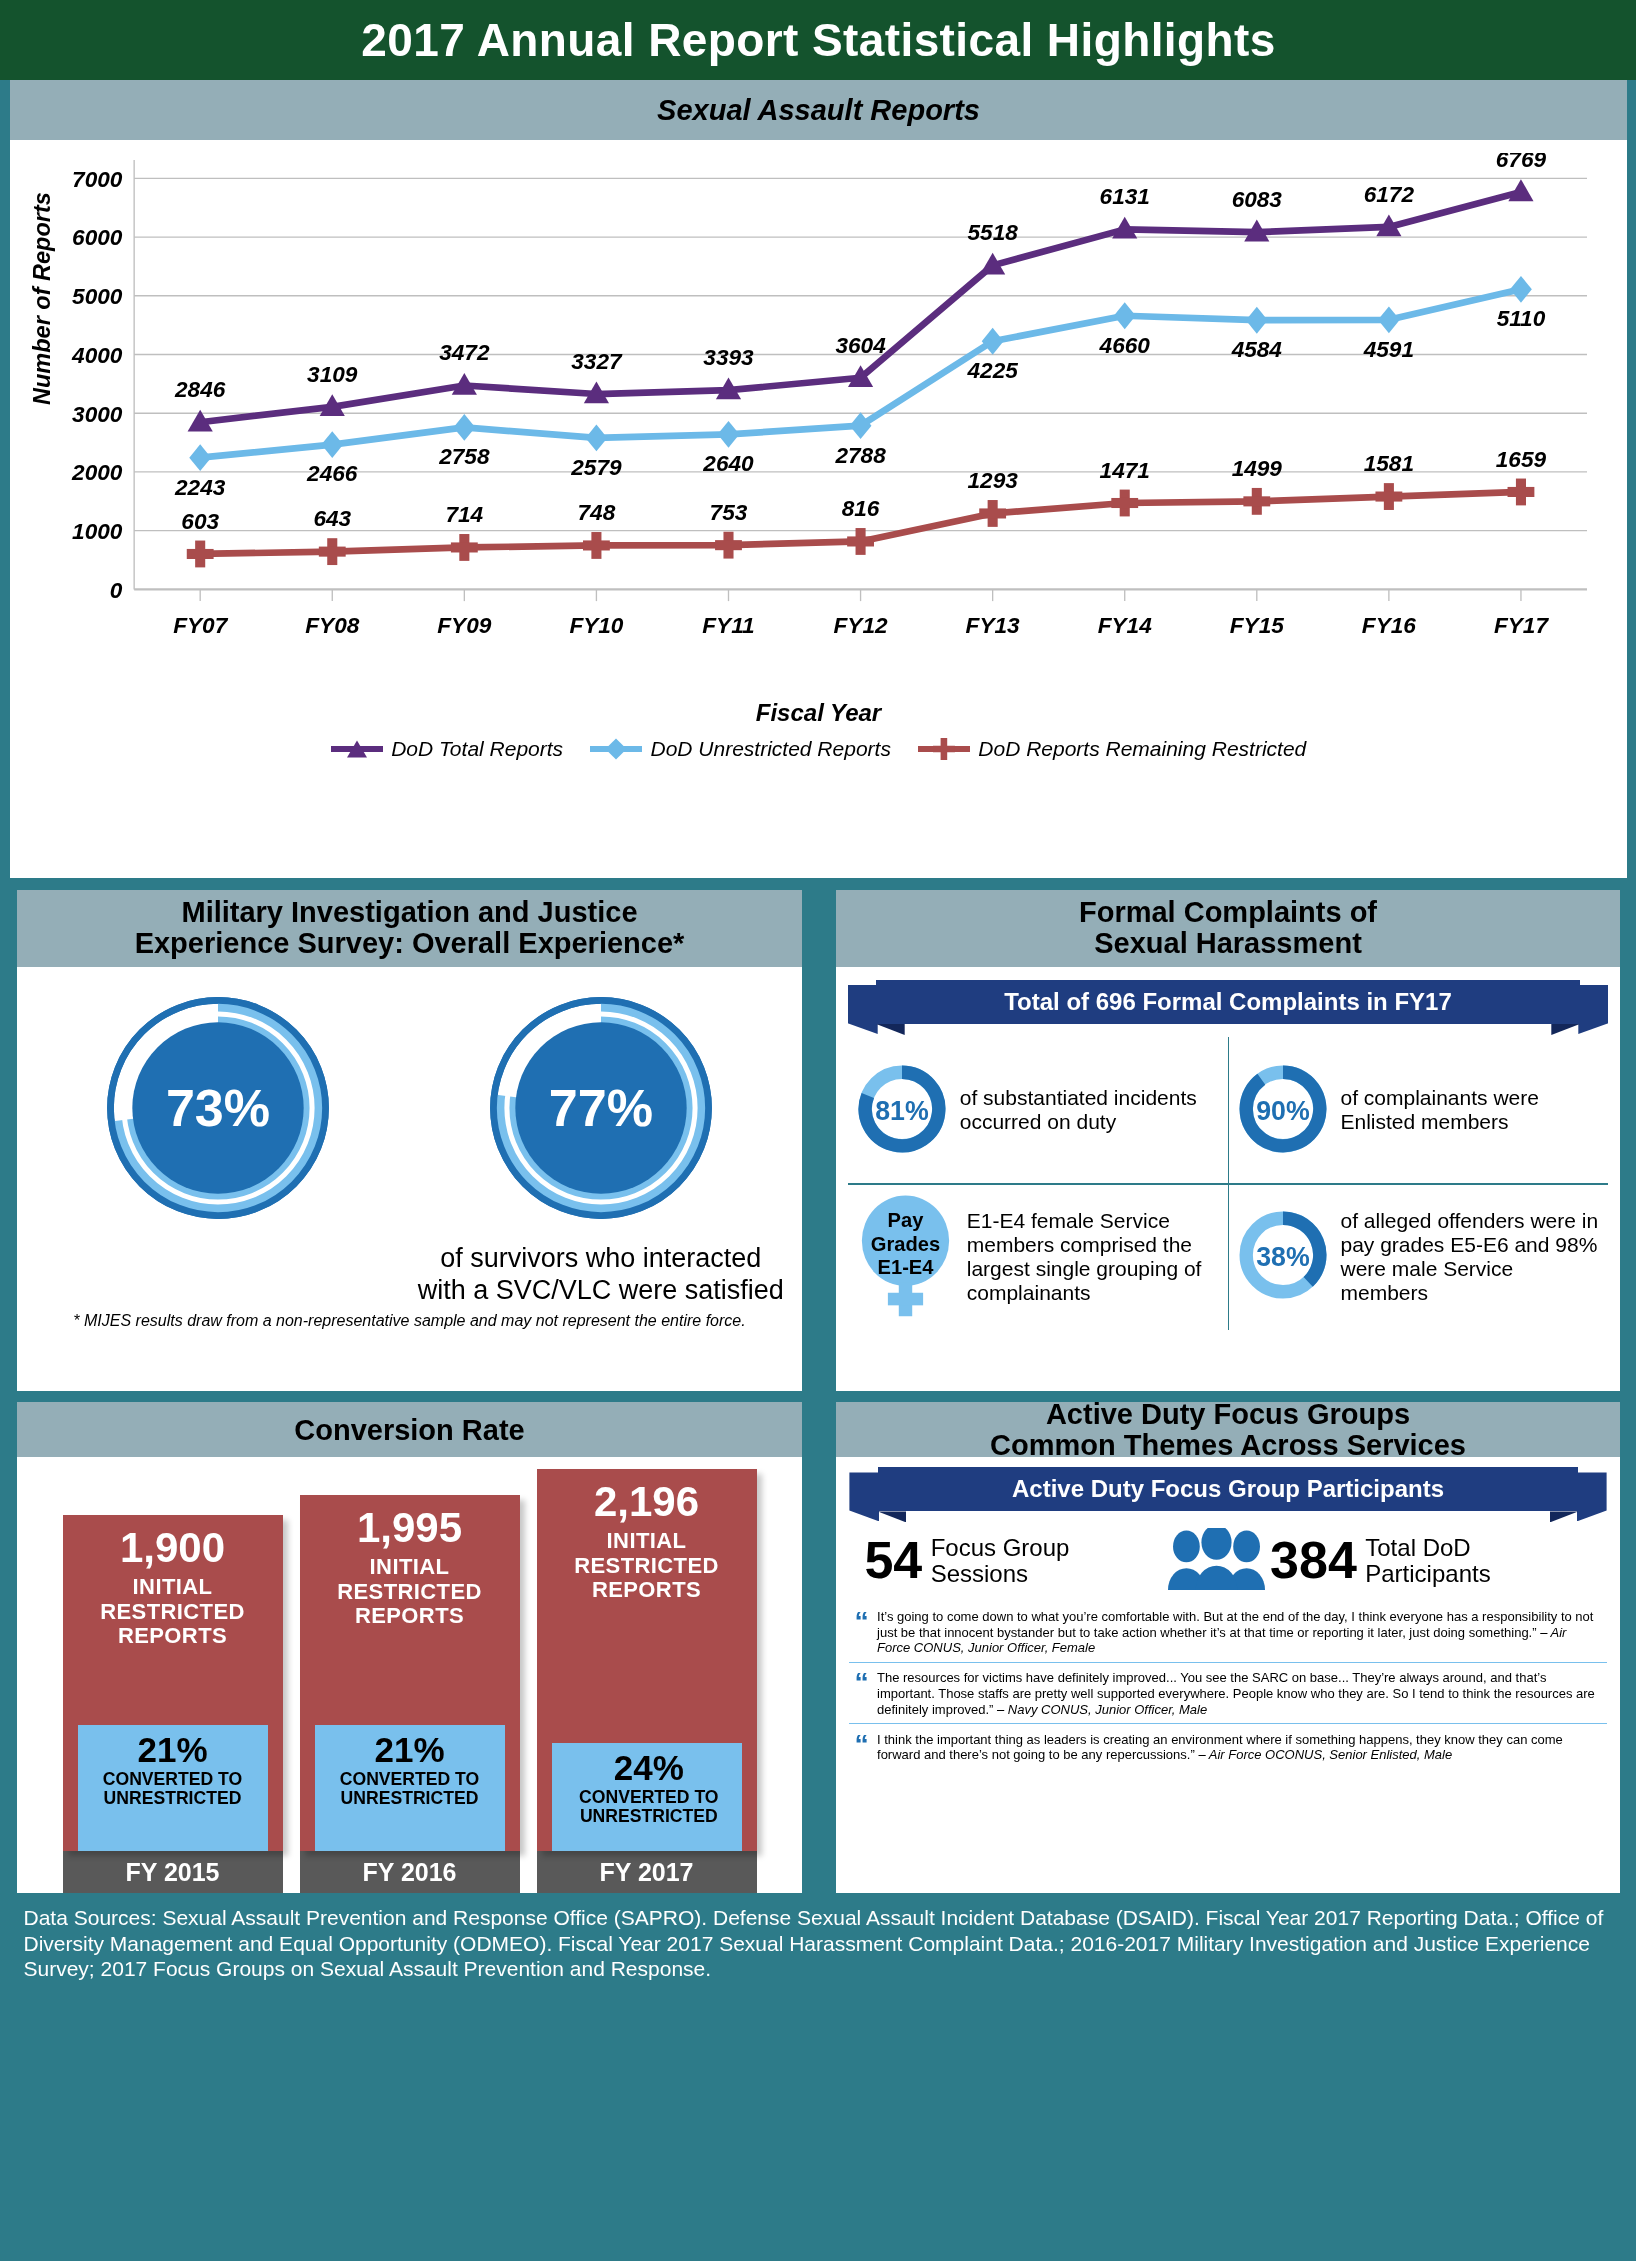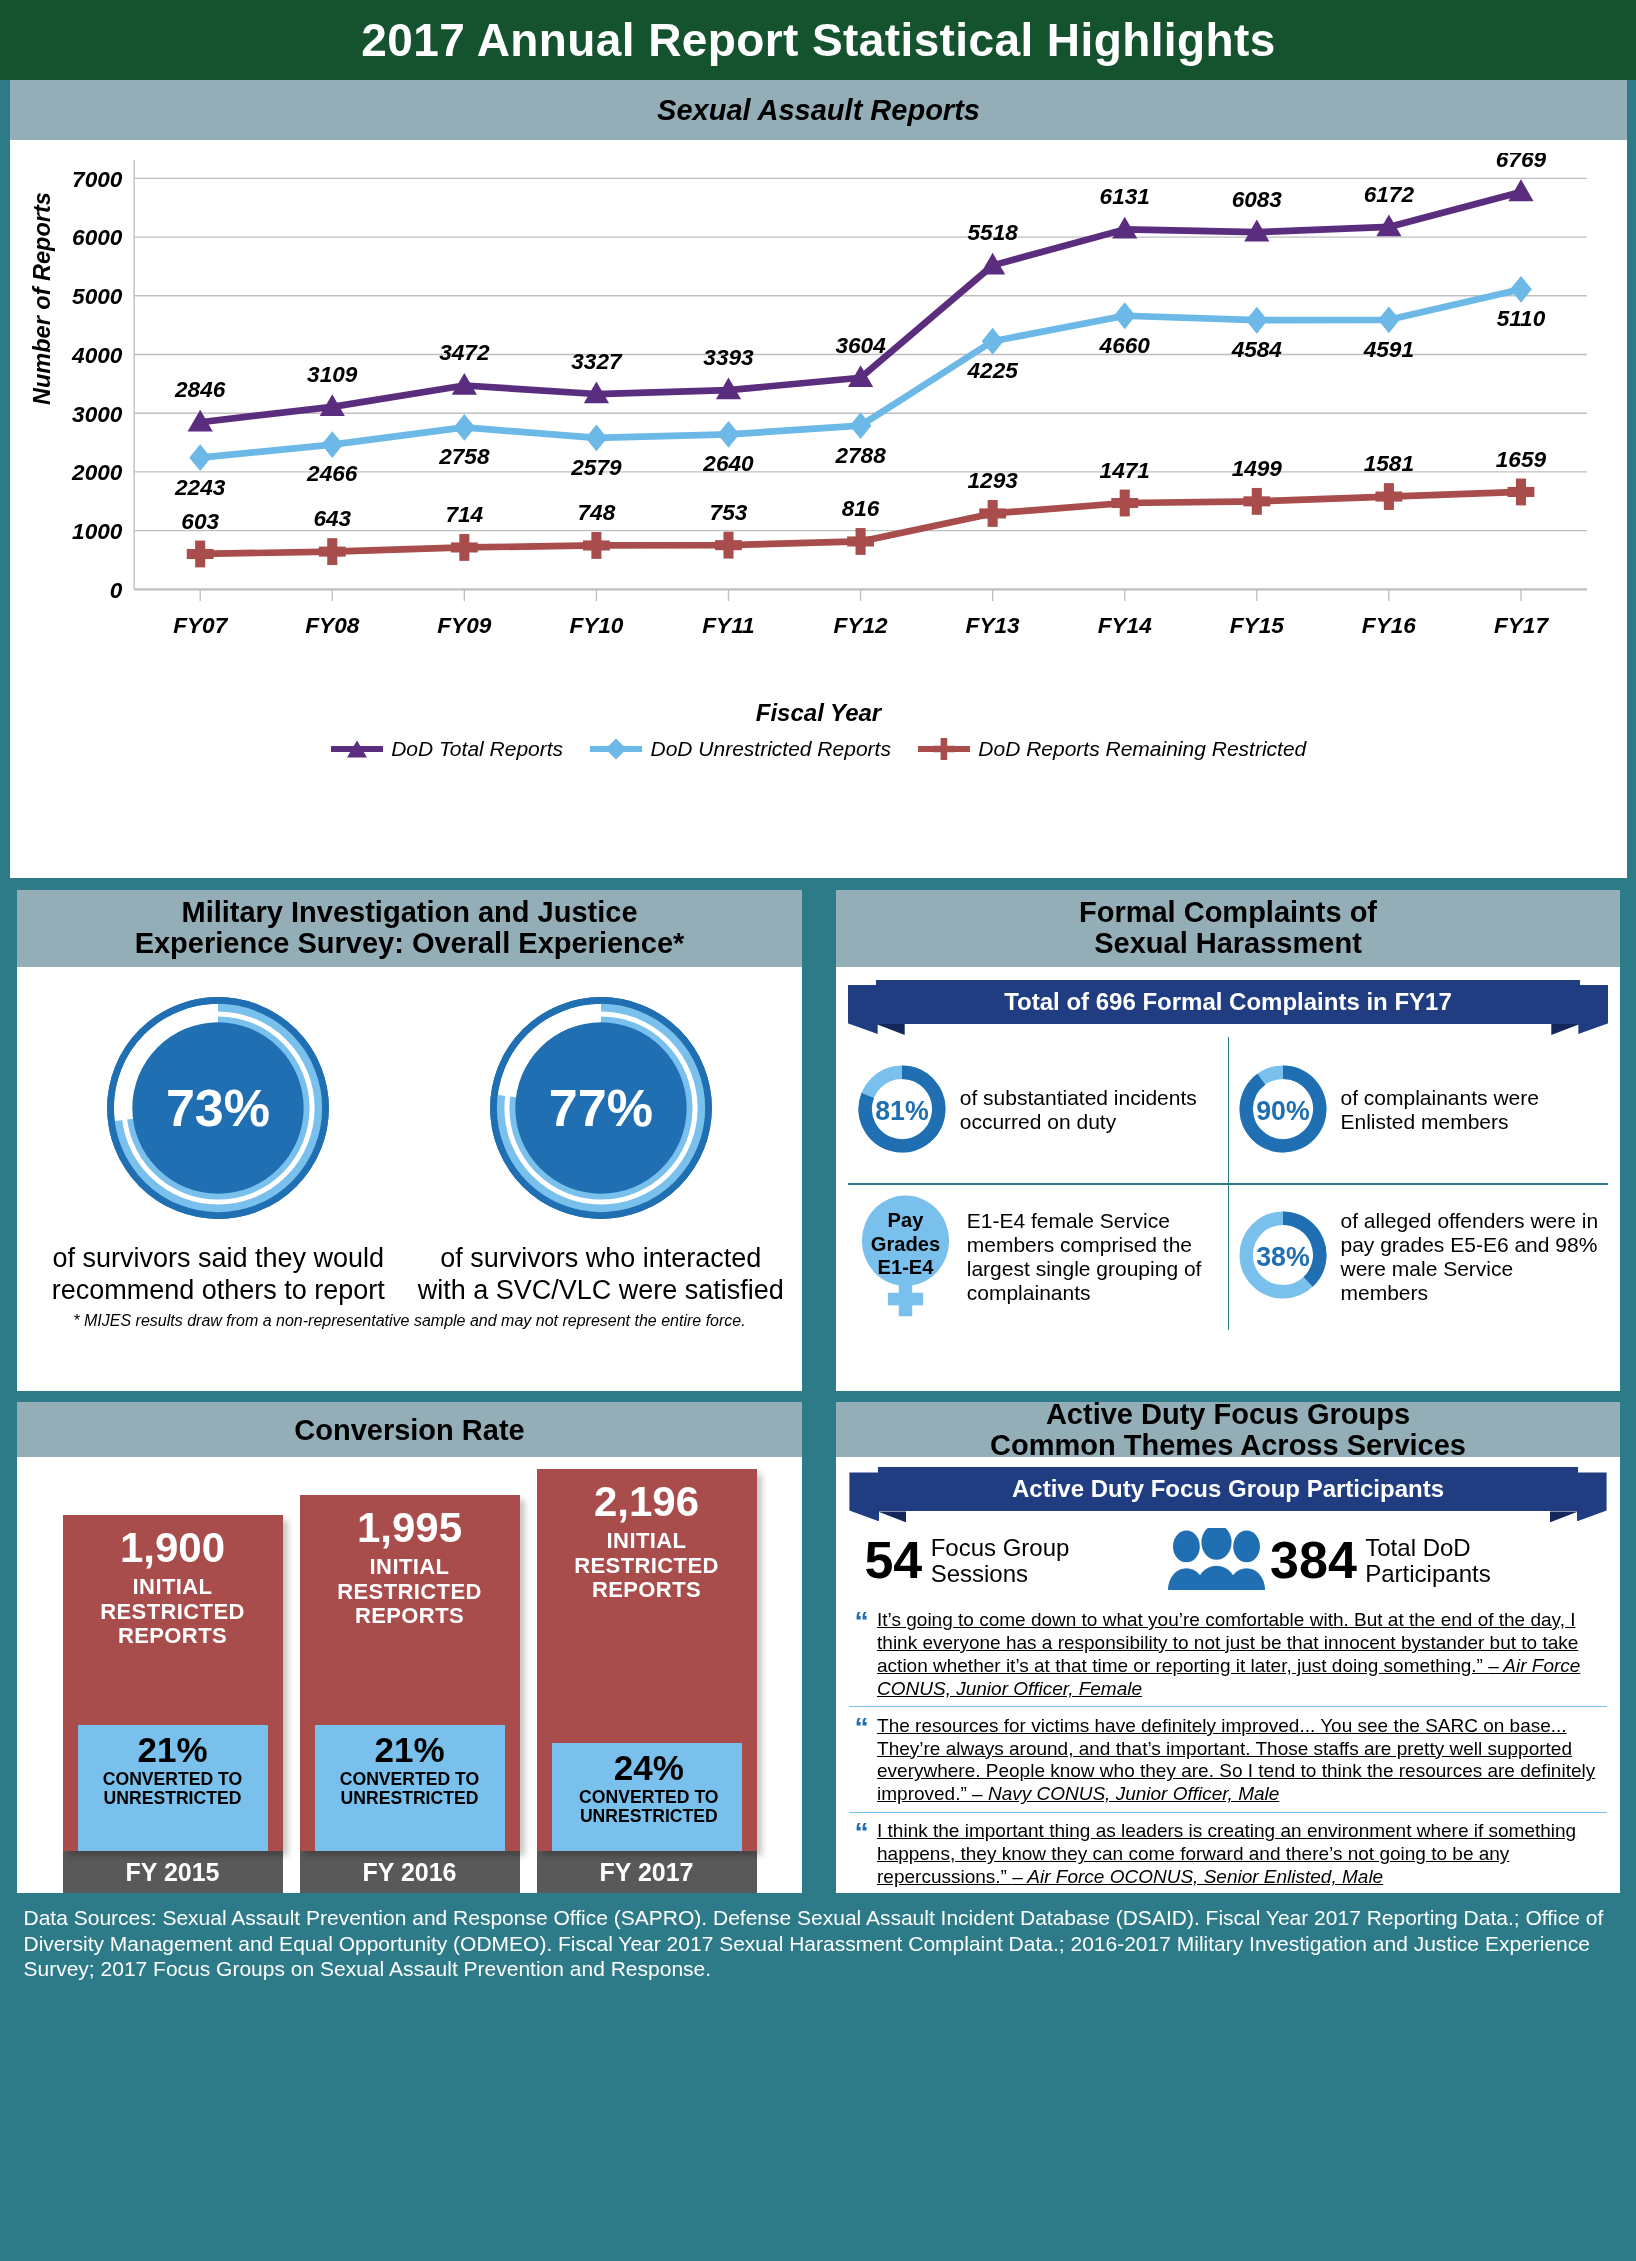--- a/index.html
+++ b/index.html
@@ -111,21 +111,21 @@
   
   .fg-title { height: 55px; font-size: 29px; flex-direction: column; }
   .fg-body { height: 436px; padding: 10px 13.4px 3.4px; }
   .fg-stats { display: flex; align-items: center; justify-content: space-between; padding: 3.4px 15px 8.4px; }
   .fg-stat { display: flex; align-items: center; gap: 8.4px; }
   .fg-big { font-size: 52px; font-weight: bold; line-height: .9; }
   .fg-lbl { font-size: 24px; line-height: 1.05; }
   .quote { display: flex; gap: 8.4px; padding: 7.6px 5px 5.9px; border-top: 1.7px solid #79c0ed; }
   .quote:first-of-type { border-top: none; }
   .qmark { color: #1f6fb2; font-size: 28.5px; font-weight: bold; line-height: .9; }
-  .qbody { font-size: 19px; line-height: 1.2; text-decoration: underline; }
+  .qbody { font-size: 13px; line-height: 1.2; }
   .qattr { font-style: italic; }
 
   
   .footer {
     padding: 11.7px 23.5px 8.4px; color: #fff; font-size: 21px; line-height: 1.22;
   }
 </style>
 </head>
 <body>
 
@@ -316,21 +316,21 @@
       </div>
       <div class="card-body mijes-body">
         <div class="donut-row" id="mijes-donuts">
             <div class="donut-cell"><svg width="252" height="252" viewBox="0 0 300 300">
                 <circle cx="150" cy="150" r="128" fill="#ffffff" stroke="#1f6fb2" stroke-width="8"></circle>
                 <path d="M 150 22 A 128 128 0 1 1 23.009318231746846 166.04265389623097 L 150 150 Z" fill="#79c0ed"></path>
                 <circle cx="150" cy="150" r="128" fill="none" stroke="#1f6fb2" stroke-width="8"></circle>
                 <circle cx="150" cy="150" r="112" fill="none" stroke="#ffffff" stroke-width="6"></circle>
                 <circle cx="150" cy="150" r="102" fill="#1f6fb2"></circle>
                 <text x="150" y="172" text-anchor="middle" fill="#ffffff" font-size="62" font-weight="bold" font-family="Liberation Sans, sans-serif">73%</text>
-              </svg><div class="donut-cap">of survivors said they would  recommend others to report</div></div>
+              </svg></div>
             <div class="donut-cell"><svg width="252" height="252" viewBox="0 0 300 300">
                 <circle cx="150" cy="150" r="128" fill="#ffffff" stroke="#1f6fb2" stroke-width="8"></circle>
                 <path d="M 150 22 A 128 128 0 1 1 23.009318231746832 133.95734610376905 L 150 150 Z" fill="#79c0ed"></path>
                 <circle cx="150" cy="150" r="128" fill="none" stroke="#1f6fb2" stroke-width="8"></circle>
                 <circle cx="150" cy="150" r="112" fill="none" stroke="#ffffff" stroke-width="6"></circle>
                 <circle cx="150" cy="150" r="102" fill="#1f6fb2"></circle>
                 <text x="150" y="172" text-anchor="middle" fill="#ffffff" font-size="62" font-weight="bold" font-family="Liberation Sans, sans-serif">77%</text>
               </svg><div class="donut-cap">of survivors who interacted with a SVC/VLC were satisfied</div></div>
           </div>
         <div class="mijes-note">*  MIJES results draw from a non-representative sample and may not represent the entire force.</div>

